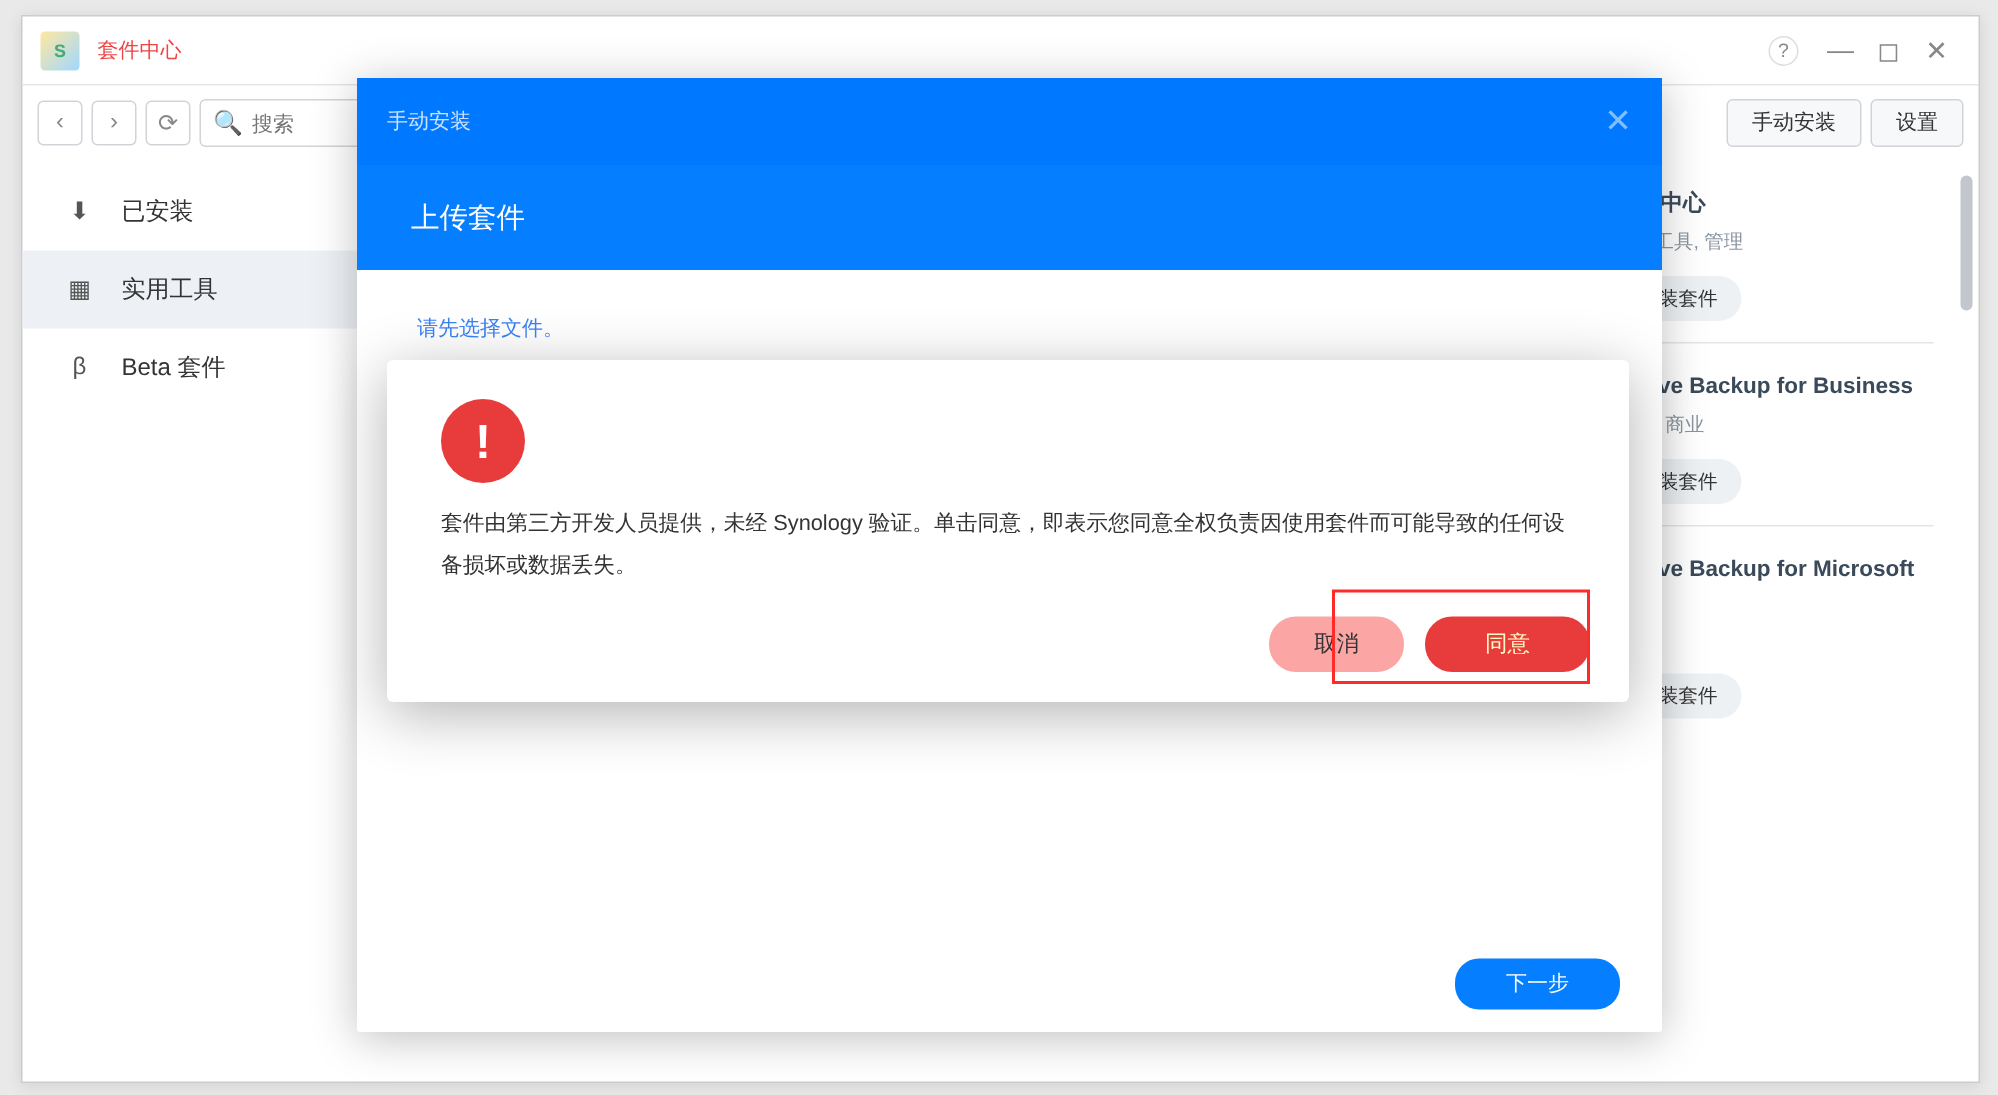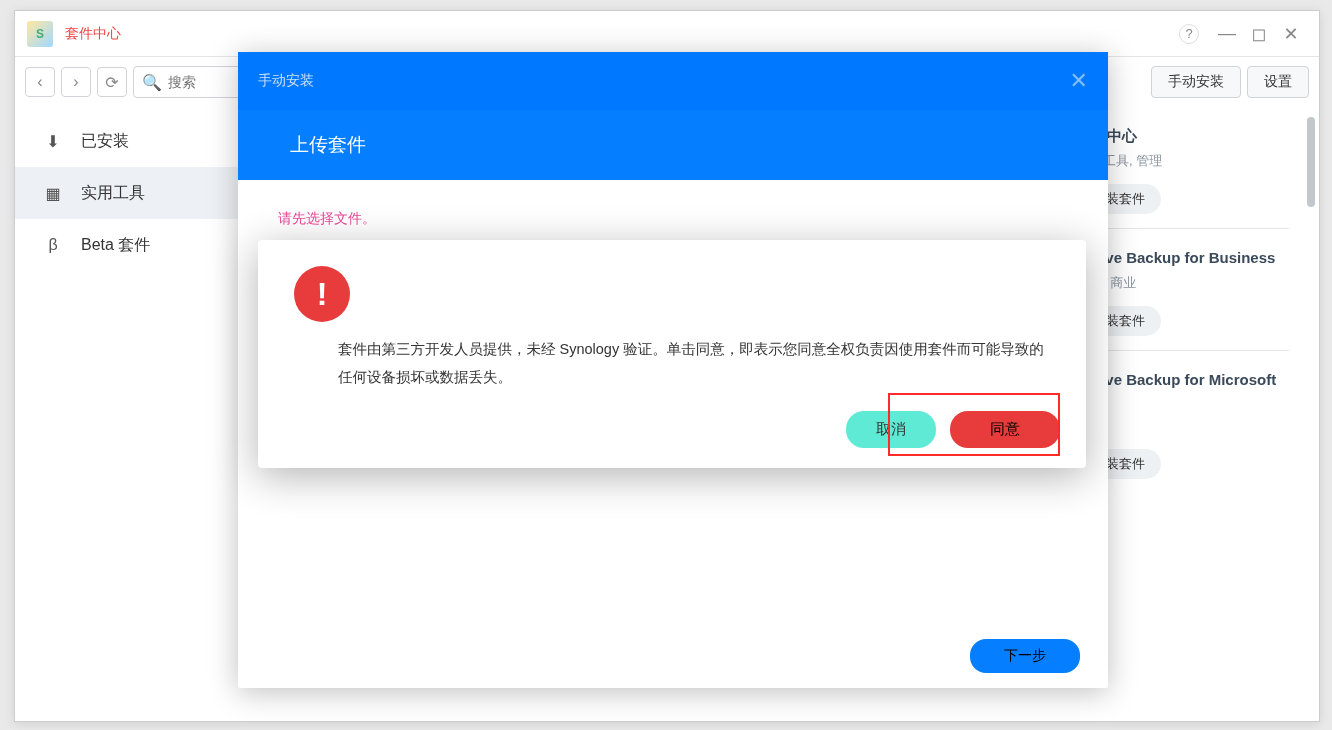--- a/index.html
+++ b/index.html
@@ -34,37 +34,37 @@
 .pkg-card { border-top:1px solid #e5e5e5; padding:18px 0 14px 8px; }
 .pkg-card:first-child { border-top:none; }
 .pkg-title { font-size:15px; font-weight:bold; color:#3a4a5a; margin-bottom:6px; line-height:1.4; }
 .pkg-cat { font-size:13px; color:#8a94a0; margin-bottom:14px; }
 .pkg-install { display:inline-block; background:#eef1f4; border-radius:16px; padding:6px 16px; font-size:13px; color:#333; cursor:pointer; }
 
 
 .modal1 { position:absolute; left:238px; top:52px; width:870px; height:636px; background:#fff; box-shadow:0 4px 30px rgba(0,0,0,0.25); border-radius:2px; display:flex; flex-direction:column; }
 .modal1-head { height:58px; background:#0078ff; color:#c9e0ff; display:flex; align-items:center; padding:0 20px; font-size:14px; }
 .modal1-head .close { margin-left:auto; color:#80bfff; font-size:22px; cursor:pointer; }
-.modal1-sub { height:70px; background:#057fff; color:#fff; display:flex; align-items:center; padding:0 52px; font-size:19px; font-weight:500; }
+.modal1-sub { height:70px; background:#057fff; color:#fff; display:flex; align-items:center; padding:0 36px; font-size:19px; font-weight:500; }
 .modal1-body { flex:1; padding:30px 40px; position:relative; }
-.modal1-body .prompt { font-size:14px; color:#ec4899; margin-bottom:22px; }
+.modal1-body .prompt { font-size:14px; color:#3b82f6; margin-bottom:22px; }
 .file-row { display:flex; align-items:center; gap:0; }
 .file-label { width:260px; font-size:14px; color:#333; }
 .file-input { width:250px; height:34px; border:1px solid #d0d4d9; border-radius:4px; padding:0 10px; font-size:13px; color:#333; display:flex; align-items:center; overflow:hidden; white-space:nowrap; }
 .browse-btn { height:34px; padding:0 20px; margin-left:8px; border:1px solid #d0d4d9; background:#f7f8fa; border-radius:4px; font-size:14px; cursor:pointer; display:flex; align-items:center; }
 .modal1-foot { height:64px; display:flex; align-items:center; justify-content:flex-end; padding:0 28px; }
-.next-btn { background:#057fff; color:#000000; border:none; border-radius:16px; padding:8px 34px; font-size:14px; cursor:pointer;font-family:Liberation Serif, serif; }
+.next-btn { background:#057fff; color:#ffffff; border:none; border-radius:16px; padding:8px 34px; font-size:14px; cursor:pointer;font-family:Liberation Serif, serif; }
 
 
 .modal2 { position:absolute; left:258px; top:240px; width:828px; height:228px; background:#fff; border-radius:4px; box-shadow:0 8px 40px rgba(0,0,0,0.3); padding:26px 36px 22px 36px; }
 .modal2 .warn-icon { width:56px; height:56px; background:#e83c3c; border-radius:50%; color:#fff; display:flex; align-items:center; justify-content:center; font-size:32px; font-weight:bold; margin-bottom:14px; }
-.modal2 .msg { font-size:14.5px; color:#333; line-height:1.9;margin-left:44px; }
+.modal2 .msg { font-size:14.5px; color:#333; line-height:1.9; }
 .modal2 .actions { position:absolute; right:26px; bottom:20px; display:flex; gap:14px; align-items:center; }
-.cancel-btn { background:#5eead4; color:#333; border:none; border-radius:18px; padding:9px 30px; font-size:15px; cursor:pointer; }
-.agree-btn { background:#e83c3c; color:#000000; border:none; border-radius:18px; padding:9px 40px; font-size:15px; cursor:pointer; }
+.cancel-btn { background:#fca5a5; color:#333; border:none; border-radius:18px; padding:9px 30px; font-size:15px; cursor:pointer; }
+.agree-btn { background:#e83c3c; color:#fef9c3; border:none; border-radius:18px; padding:9px 40px; font-size:15px; cursor:pointer; }
 .highlight { position:absolute; border:2px solid #ff2a2a; pointer-events:none; }
 
 .tb-btn, .nav-btn, .browse-btn { user-select:none; }
 </style>
 </head>
 <body>
 
 <div class="window">
 
   <div class="titlebar">

